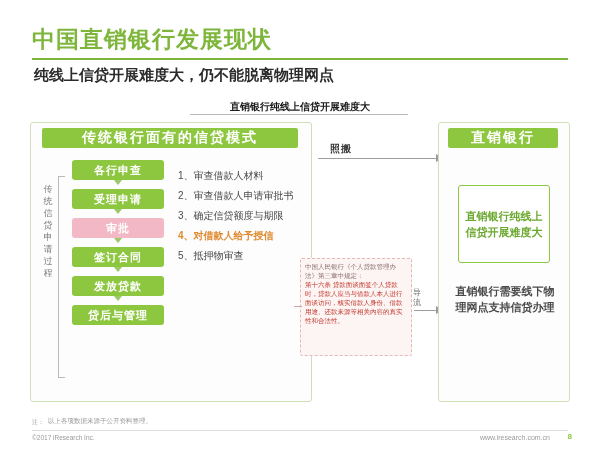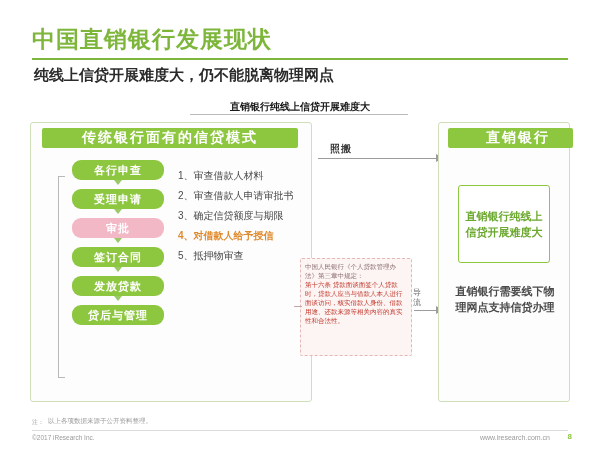--- a/index.html
+++ b/index.html
@@ -46,26 +46,26 @@
   .mid-panel{left:300px;top:258px;width:110px;height:96px;
     border:1px dashed #e6b7b7;background:#fdf4f4;border-radius:2px;}
   
   .panel-head{
     position:absolute;height:20px;border-radius:2px;
     background:#8dc63f;color:#ffffff;font-size:14px;font-weight:bold;
     display:flex;align-items:center;justify-content:center;
     letter-spacing:2px;
   }
   .left-head{left:42px;top:128px;width:256px;}
-  .right-head{left:448px;top:128px;width:110px;padding-left:15px;}
+  .right-head{left:448px;top:128px;width:110px;}
   
   .flow-col{position:absolute;left:72px;top:160px;width:92px;}
   .flow-box{
     width:92px;height:20px;margin-bottom:9px;
-    border-radius:9px;
+    border-radius:3px;
     display:flex;align-items:center;justify-content:center;
     color:#ffffff;font-size:11px;font-weight:bold;letter-spacing:1px;
     box-sizing:border-box;
   }
   .fb-green{background:#8dc63f;}
   .fb-pink{background:#f2b8c6;color:#ffffff;}
   .arrow-down{
     position:absolute;left:114px;width:0;height:0;
     border-left:4px solid transparent;border-right:4px solid transparent;
     border-top:5px solid #9ac96a;
@@ -160,20 +160,21 @@
   <div class="title">中国直销银行发展现状</div>
   <div class="title-rule"></div>
   <div class="subtitle">纯线上信贷开展难度大，仍不能脱离物理网点</div>
 
   <div class="chart-title">直销银行纯线上信贷开展难度大</div>
   <div class="chart-rule"></div>
 
   <div class="panel left-panel"></div>
   <div class="panel-head left-head">传统银行面有的信贷模式</div>
 
+  <div class="side-label">传统信贷申请过程</div>
   <div class="side-bracket"></div>
 
   <div class="flow-col">
     <div class="flow-box fb-green">各行申查</div>
     <div class="flow-box fb-green">受理申请</div>
     <div class="flow-box fb-pink">审批</div>
     <div class="flow-box fb-green">签订合同</div>
     <div class="flow-box fb-green">发放贷款</div>
     <div class="flow-box fb-green">贷后与管理</div>
   </div>

